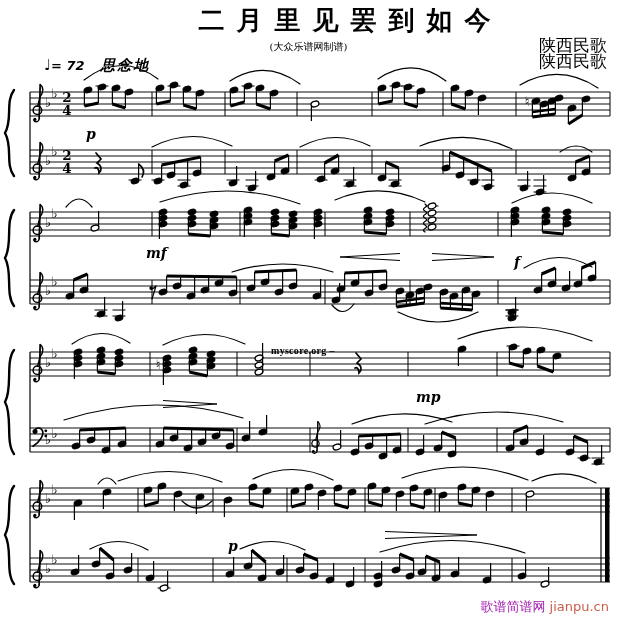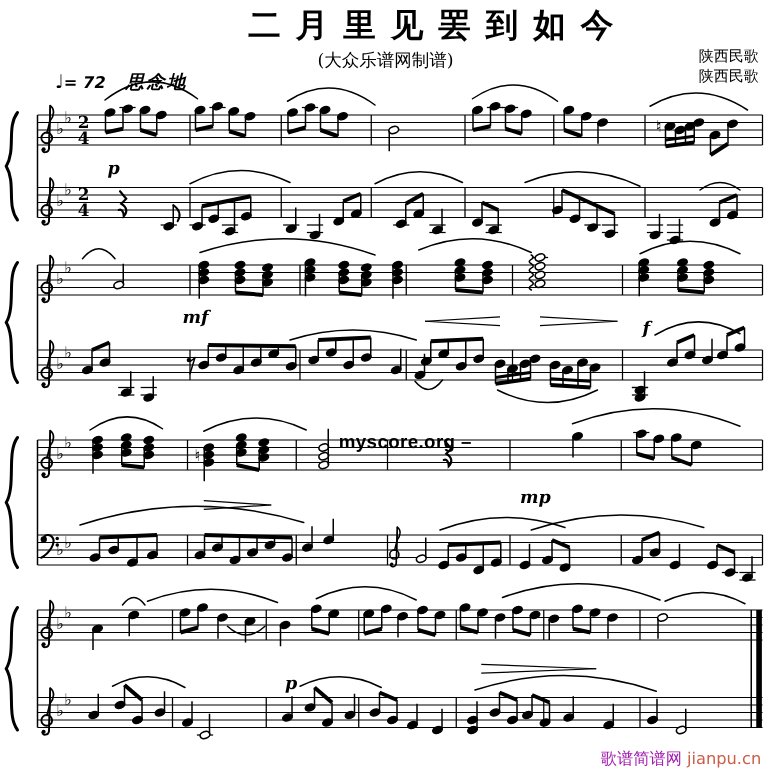--- a/index.html
+++ b/index.html
@@ -1,28 +1,28 @@
 <!DOCTYPE html>
 <html><head>
 <meta charset="utf-8">
 <style>
   html,body{margin:0;padding:0;background:#fff;}
   .page{position:relative;width:617px;height:621px;background:#fff;overflow:hidden;
         font-family:"DejaVu Serif",serif;color:#000;}
   #music{position:absolute;left:0;top:0;}
   .title{position:absolute;top:3px;left:0;width:100%;text-align:center;
          font-size:26px;font-weight:bold;letter-spacing:12px;text-indent:12px;white-space:nowrap;padding-left:36px;}
-  .subtitle{position:absolute;top:40px;left:0;width:100%;text-align:center;font-size:14px;}
-  .credits{position:absolute;top:37px;right:10px;font-size:12px;line-height:16px;text-align:left;}
+  .subtitle{position:absolute;top:40px;left:0;width:100%;text-align:center;font-size:10px;}
+  .credits{position:absolute;top:37px;right:10px;font-size:17px;line-height:16px;text-align:left;}
   .tempo{position:absolute;top:56px;left:44px;font-size:13px;font-weight:bold;
          font-family:"DejaVu Sans",sans-serif;white-space:nowrap;font-style:italic;}
   .tempo .note-glyph{font-size:15px;}
   .tempo .mood{font-size:14.5px;margin-left:16px;letter-spacing:2px;}
-  .watermark{position:absolute;left:271px;top:345px;font-family:Liberation Sans, sans-serif;
-             font-weight:bold;font-size:15px;letter-spacing:.3px;}
+  .watermark{position:absolute;left:271px;top:345px;font-family:Liberation Serif, serif;
+             font-weight:bold;font-size:10px;letter-spacing:.3px;}
   .footer{position:absolute;top:598px;right:8px;font-size:13px;
           font-family:"DejaVu Sans",sans-serif;white-space:nowrap;}
   .footer .en{margin-left:4px;}
   #music text.dyn{font-family:"DejaVu Serif",serif;font-style:italic;font-weight:bold;font-size:14px;}
   #music text.sig{font-family:"DejaVu Serif",serif;font-weight:bold;font-size:13.5px;}
   #music text.accg{font-family:"DejaVu Sans",sans-serif;font-size:13px;}
 </style>
 </head>
 <body>
 

